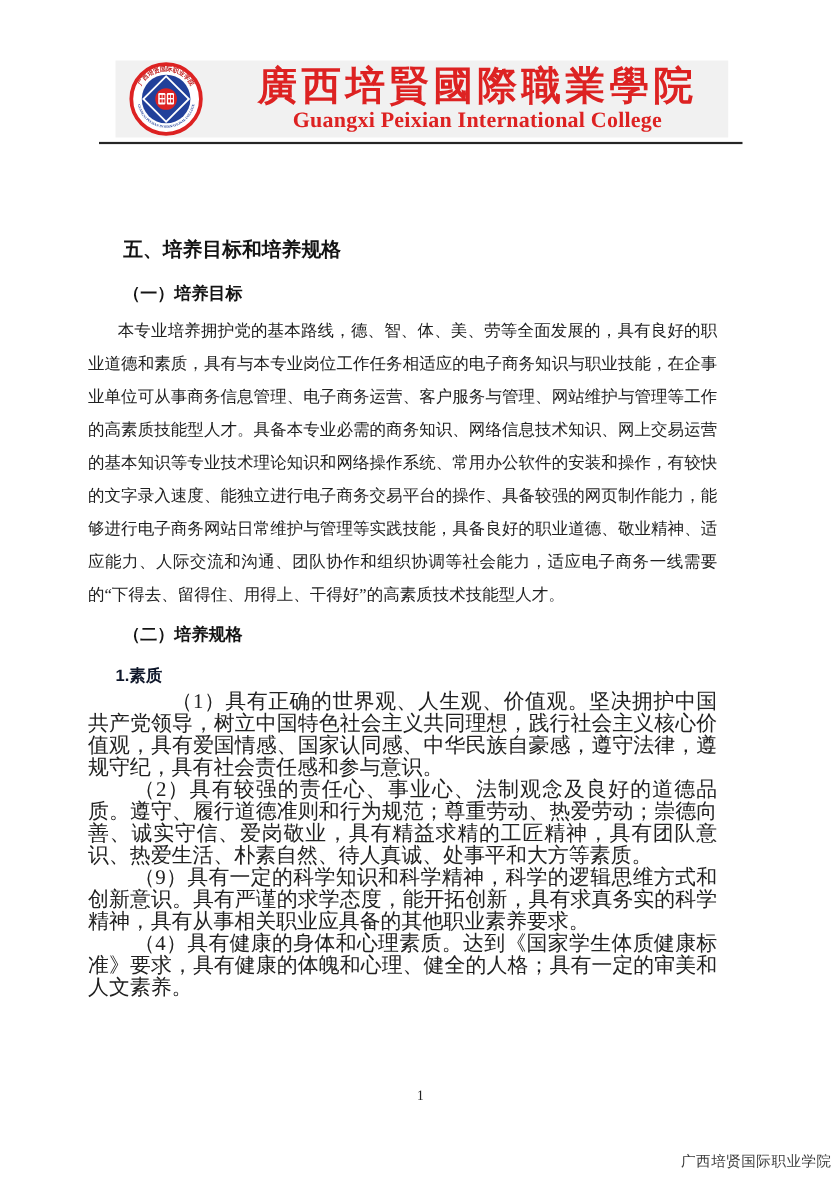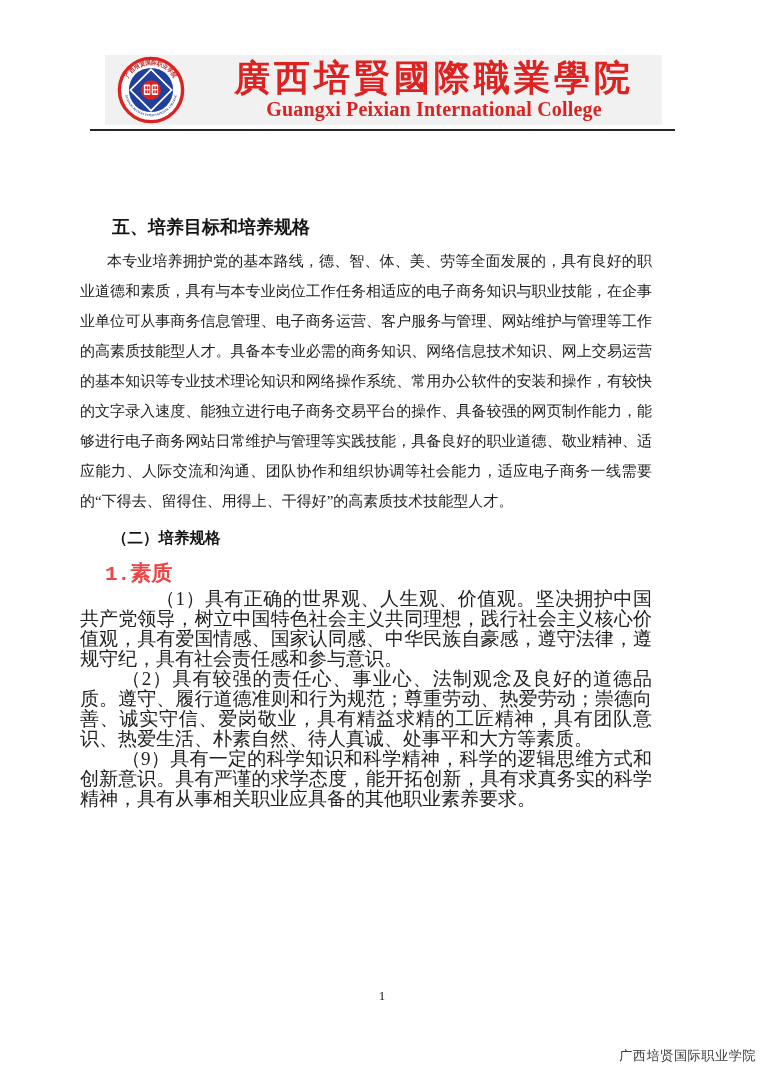--- a/index.html
+++ b/index.html
@@ -42,22 +42,22 @@
     font-size:18px; font-weight:bold; color:#141414;
     margin:0; padding-left:32px; line-height:26px;
   }
   .h2 {
     font-family:"Liberation Sans","DejaVu Sans",sans-serif;
     font-size:15.5px; font-weight:bold; color:#141414;
     margin:16px 0 0 0; padding-left:32px; line-height:24px;
   }
   .h2.spec { margin-top:10px; }
   .h3 {
-    font-family:Liberation Mono, monospace;
-    font-size:21px; font-weight:bold; color:#ef4444;
+    font-family:Liberation Sans, sans-serif;
+    font-size:15px; font-weight:bold; color:#0f172a;
     margin:13px 0 0 0; padding-left:25px; line-height:24px;
   }
   .para {
     font-size:15px; line-height:30px; text-align:justify;
     margin:6px 0 0 0; text-indent:1.8em;
   }
   .item {
     font-size:19px; line-height:20px; text-align:justify;
     margin:0; text-indent:2.2em;
   }
@@ -112,28 +112,30 @@
     <div class="name-en">Guangxi Peixian International College</div>
   </div>
 </div>
 
 <div class="header-rule"></div>
 
 <div class="content">
 
   <div class="h1">五、培养目标和培养规格</div>
 
+  <div class="h2">（一）培养目标</div>
 
   <p class="para">本专业培养拥护党的基本路线，德、智、体、美、劳等全面发展的，具有良好的职业道德和素质，具有与本专业岗位工作任务相适应的电子商务知识与职业技能，在企事业单位可从事商务信息管理、电子商务运营、客户服务与管理、网站维护与管理等工作的高素质技能型人才。具备本专业必需的商务知识、网络信息技术知识、网上交易运营的基本知识等专业技术理论知识和网络操作系统、常用办公软件的安装和操作，有较快的文字录入速度、能独立进行电子商务交易平台的操作、具备较强的网页制作能力，能够进行电子商务网站日常维护与管理等实践技能，具备良好的职业道德、敬业精神、适应能力、人际交流和沟通、团队协作和组织协调等社会能力，适应电子商务一线需要的“下得去、留得住、用得上、干得好”的高素质技术技能型人才。</p>
 
   <div class="h2 spec">（二）培养规格</div>
 
   <div class="h3">1.素质</div>
 
   <p class="item first">（1）具有正确的世界观、人生观、价值观。坚决拥护中国共产党领导，树立中国特色社会主义共同理想，践行社会主义核心价值观，具有爱国情感、国家认同感、中华民族自豪感，遵守法律，遵规守纪，具有社会责任感和参与意识。</p>
   <p class="item">（2）具有较强的责任心、事业心、法制观念及良好的道德品质。遵守、履行道德准则和行为规范；尊重劳动、热爱劳动；崇德向善、诚实守信、爱岗敬业，具有精益求精的工匠精神，具有团队意识、热爱生活、朴素自然、待人真诚、处事平和大方等素质。</p>
   <p class="item">（9）具有一定的科学知识和科学精神，科学的逻辑思维方式和创新意识。具有严谨的求学态度，能开拓创新，具有求真务实的科学精神，具有从事相关职业应具备的其他职业素养要求。</p>
+  <p class="item">（4）具有健康的身体和心理素质。达到《国家学生体质健康标准》要求，具有健康的体魄和心理、健全的人格；具有一定的审美和人文素养。</p>
 
 
 </div>
 
 <div class="page-number">1</div>
 <div class="watermark">广西培贤国际职业学院</div>
 
 </body></html>

